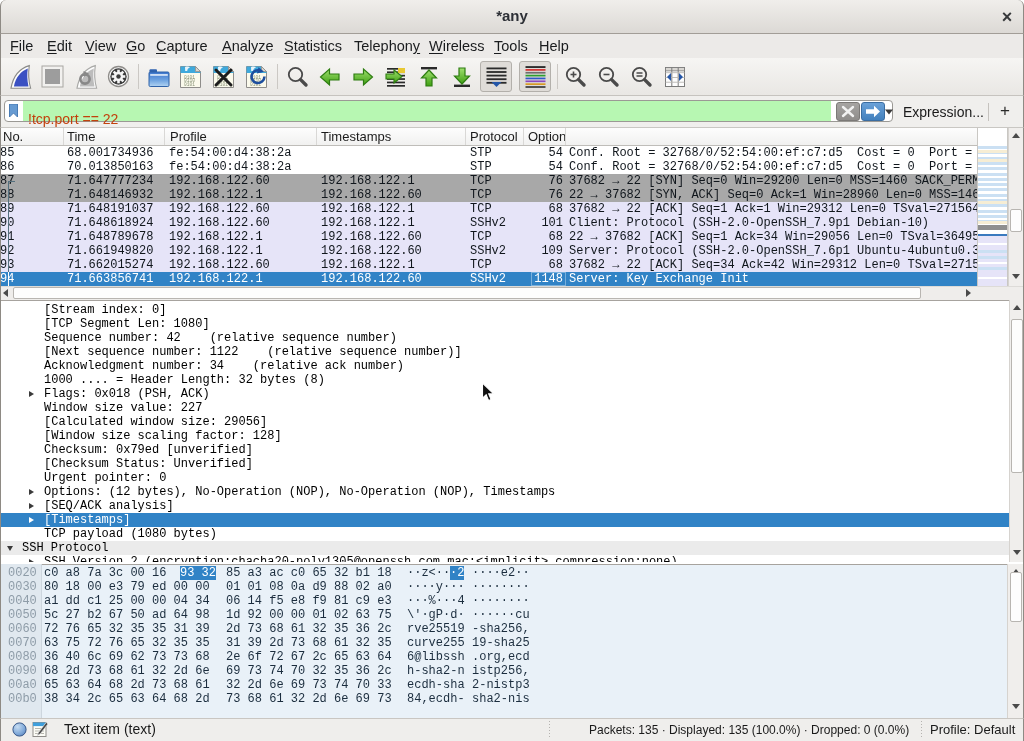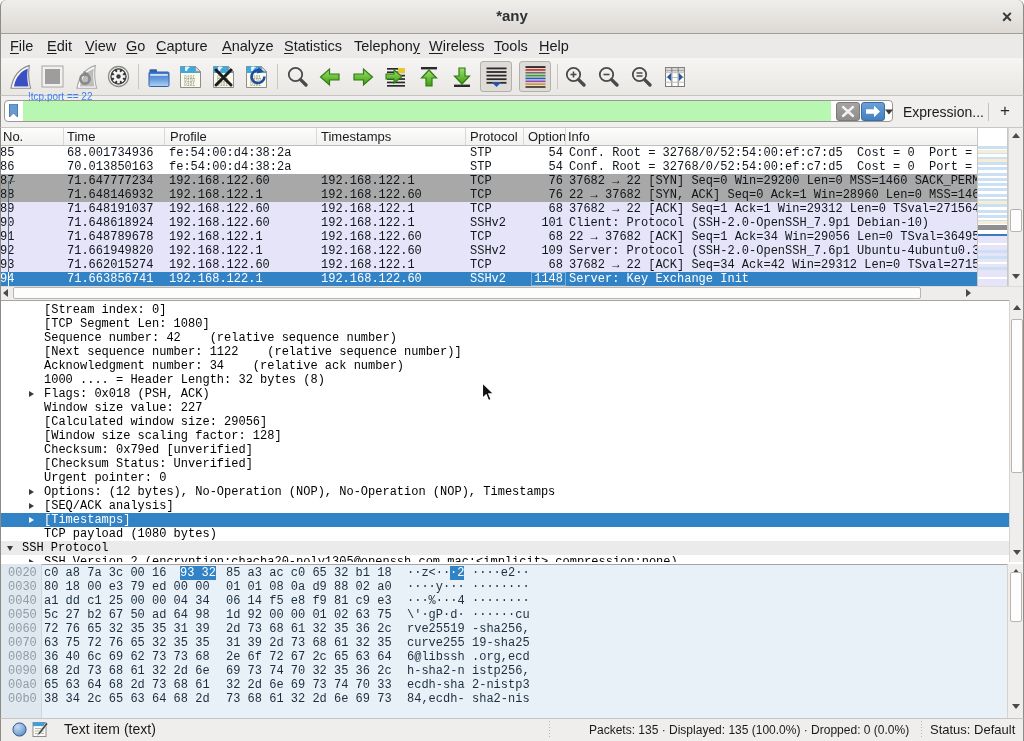--- a/index.html
+++ b/index.html
@@ -14,21 +14,21 @@
 .mi{position:absolute;top:38px;font-size:14.5px;color:#1a1c1e;white-space:pre}
 .mi u{text-decoration-thickness:1px;text-underline-offset:2px}
 
 #toolbar{left:0;top:58px;width:1024px;height:38px;background:linear-gradient(#f6f5f3,#e9e7e4);border-bottom:1px solid #c6c3bf;border-left:1px solid #8e8a84;border-right:1px solid #8e8a84}
 .tsep{position:absolute;top:6px;width:1px;height:25px;background:#cbc8c4}
 .tbtn{position:absolute;top:3px;width:32px;height:31px;background:#dfdcd8;border:1px solid #b3b0ab;border-radius:3px}
 
 #filterbar{left:0;top:96px;width:1024px;height:32px;background:#f0efed;border-bottom:1px solid #c9c7c3;border-left:1px solid #8e8a84;border-right:1px solid #8e8a84}
 #fbox{left:4px;top:100px;width:889px;height:22px;background:#fff;border:1px solid #9b9995;border-radius:4px}
 #fgreen{left:23px;top:101px;width:808px;height:20px;background:#b7f7b2}
-#ftext{left:28px;top:91px;font-size:10px;color:#3b82f6}
+#ftext{left:28px;top:111px;font-size:14px;color:#c2410c}
 #fclear{left:836px;top:102px;width:24px;height:19px;background:linear-gradient(#a6a4a2,#8f8d8b);border:1px solid #7b7977;border-radius:3px}
 #fapply{left:861px;top:102px;width:24px;height:19px;background:linear-gradient(#6aa1d8,#4280bd);border:1px solid #3a6da1;border-radius:3px}
 #fexpr{left:903px;top:104px;font-size:14px;color:#1a1a1a}
 #fplus{left:1000px;top:101px;font-size:17px;color:#2a2a2a}
 #fsep{left:988px;top:103px;width:1px;height:18px;background:#c5c2be}
 
 #plheader{left:0;top:128px;width:1008px;height:18px;background:linear-gradient(#fdfdfd,#f1f1f0);border-bottom:1px solid #bfbdb9}
 .hcell{position:absolute;top:0;height:17px;border-right:1px solid #d9d8d6;font-size:13px;color:#1b1b1b;padding:1px 0 0 3px;overflow:hidden;white-space:nowrap}
 #plrows{left:0;top:146px;width:977px;height:140px;overflow:hidden}
 .prow{position:absolute;left:0;width:977px;height:14px;overflow:hidden}
@@ -261,21 +261,20 @@
 <div class="abs" id="fexpr">Expression...</div>
 <div class="abs" id="fsep"></div>
 <div class="abs" id="fplus">+</div>
 <div class="abs" id="plheader">
     <div class="hcell" style="left:0px;width:64px;padding-left:3px">No.</div>
     <div class="hcell" style="left:64px;width:101px;padding-left:3px">Time</div>
     <div class="hcell" style="left:165px;width:152px;padding-left:5px">Profile</div>
     <div class="hcell" style="left:317px;width:149px;padding-left:4px">Timestamps</div>
     <div class="hcell" style="left:466px;width:58px;padding-left:4px">Protocol</div>
     <div class="hcell" style="left:524px;width:42px;padding-left:4px">Options</div>
-    <div class="hcell" style="left:566px;width:442px;padding-left:2px">Info</div>
   </div>
 <div class="abs mono" id="plrows"><div class="prow" style="top:0px;background:#ffffff;color:#10161c;"><span class="c-no">85</span><span class="c-t">68.001734936</span><span class="c-s">fe:54:00:d4:38:2a</span><span class="c-d"></span><span class="c-p">STP</span><span class="c-l">54</span><span class="c-i">Conf. Root = 32768/0/52:54:00:ef:c7:d5  Cost = 0  Port = 0x8005</span></div><div class="prow" style="top:14px;background:#ffffff;color:#10161c;"><span class="c-no">86</span><span class="c-t">70.013850163</span><span class="c-s">fe:54:00:d4:38:2a</span><span class="c-d"></span><span class="c-p">STP</span><span class="c-l">54</span><span class="c-i">Conf. Root = 32768/0/52:54:00:ef:c7:d5  Cost = 0  Port = 0x8005</span></div><div class="prow" style="top:28px;background:#a8a8a8;color:#10161c;"><span class="c-no">87</span><span class="c-t">71.647777234</span><span class="c-s">192.168.122.60</span><span class="c-d">192.168.122.1</span><span class="c-p">TCP</span><span class="c-l">76</span><span class="c-i">37682 → 22 [SYN] Seq=0 Win=29200 Len=0 MSS=1460 SACK_PERM=1 TSval=2715645</span></div><div class="prow" style="top:42px;background:#a8a8a8;color:#10161c;"><span class="c-no">88</span><span class="c-t">71.648146932</span><span class="c-s">192.168.122.1</span><span class="c-d">192.168.122.60</span><span class="c-p">TCP</span><span class="c-l">76</span><span class="c-i">22 → 37682 [SYN, ACK] Seq=0 Ack=1 Win=28960 Len=0 MSS=1460 SACK_PERM=1</span></div><div class="prow" style="top:56px;background:#e6e4f8;color:#10161c;"><span class="c-no">89</span><span class="c-t">71.648191037</span><span class="c-s">192.168.122.60</span><span class="c-d">192.168.122.1</span><span class="c-p">TCP</span><span class="c-l">68</span><span class="c-i">37682 → 22 [ACK] Seq=1 Ack=1 Win=29312 Len=0 TSval=2715646 TSecr=364953</span></div><div class="prow" style="top:70px;background:#e6e4f8;color:#10161c;"><span class="c-no">90</span><span class="c-t">71.648618924</span><span class="c-s">192.168.122.60</span><span class="c-d">192.168.122.1</span><span class="c-p">SSHv2</span><span class="c-l">101</span><span class="c-i">Client: Protocol (SSH-2.0-OpenSSH_7.9p1 Debian-10)</span></div><div class="prow" style="top:84px;background:#e6e4f8;color:#10161c;"><span class="c-no">91</span><span class="c-t">71.648789678</span><span class="c-s">192.168.122.1</span><span class="c-d">192.168.122.60</span><span class="c-p">TCP</span><span class="c-l">68</span><span class="c-i">22 → 37682 [ACK] Seq=1 Ack=34 Win=29056 Len=0 TSval=364953 TSecr=27156</span></div><div class="prow" style="top:98px;background:#e6e4f8;color:#10161c;"><span class="c-no">92</span><span class="c-t">71.661949820</span><span class="c-s">192.168.122.1</span><span class="c-d">192.168.122.60</span><span class="c-p">SSHv2</span><span class="c-l">109</span><span class="c-i">Server: Protocol (SSH-2.0-OpenSSH_7.6p1 Ubuntu-4ubuntu0.3)</span></div><div class="prow" style="top:112px;background:#e6e4f8;color:#10161c;"><span class="c-no">93</span><span class="c-t">71.662015274</span><span class="c-s">192.168.122.60</span><span class="c-d">192.168.122.1</span><span class="c-p">TCP</span><span class="c-l">68</span><span class="c-i">37682 → 22 [ACK] Seq=34 Ack=42 Win=29312 Len=0 TSval=2715649 TSecr=3</span></div><div class="prow" style="top:126px;background:#3183c6;color:#fff;"><span class="c-no">94</span><span class="c-t">71.663856741</span><span class="c-s">192.168.122.1</span><span class="c-d">192.168.122.60</span><span class="c-p">SSHv2</span><span class="c-l">1148</span><span class="c-i">Server: Key Exchange Init</span></div></div>
 <div class="abs" style="left:8px;top:181px;width:1px;height:91px;background:#54707e"></div>
 <div class="abs" style="left:8px;top:181px;width:7px;height:1px;background:#54707e"></div>
 <div class="abs" style="left:8px;top:272px;width:1px;height:14px;background:#fff"></div>
 <div class="abs" style="left:977px;top:128px;width:31px;height:158px;background:#fff;border-left:1px solid #c9c7c3;border-right:1px solid #c9c7c3">
     <div class="abs" style="left:0;top:18px;width:29px;height:3px;background:#cbe0f3"></div>
     <div class="abs" style="left:0;top:23.3px;width:29px;height:3px;background:#cbe0f3"></div>
     <div class="abs" style="left:0;top:28.6px;width:29px;height:3px;background:#cbe0f3"></div>
     <div class="abs" style="left:0;top:33.9px;width:29px;height:3px;background:#cbe0f3"></div>
@@ -338,20 +337,20 @@
 <svg class="abs" style="left:32px;top:721px" width="17" height="17">
     <rect x="1" y="1.5" width="13" height="14" fill="#fcfcf6" stroke="#8f8d8a"></rect>
     <rect x="1" y="1.5" width="13" height="3.6" fill="#3f9fdc"></rect>
     <rect x="3" y="7" width="9" height="1" fill="#b8b8b0"></rect>
     <rect x="3" y="9.5" width="9" height="1" fill="#b8b8b0"></rect>
     <rect x="3" y="12" width="9" height="1" fill="#b8b8b0"></rect>
     <path d="M14.5,1 L6.5,11.5 L5,14.5 L8.2,13 L15.8,3.2 Z" fill="#4a4a4a" stroke="#e8e8e8" stroke-width=".7"></path>
   </svg>
 <div class="st" style="left:64px;font-size:14px;top:721px">Text item (text)</div>
 <div class="st" style="left:589px;font-size:12px;top:723px">Packets: 135 · Displayed: 135 (100.0%) · Dropped: 0 (0.0%)</div>
-<div class="st" style="left:930px">Status: Default</div>
+<div class="st" style="left:930px">Profile: Default</div>
 <div class="stsep" style="left:549px;top:721px"></div>
 <div class="stsep" style="left:921px;top:721px"></div>
 <div class="abs" style="left:0;top:128px;width:1px;height:590px;background:#8e8a84"></div>
 <div class="abs" style="left:1023px;top:128px;width:1px;height:590px;background:#8e8a84"></div>
 <div class="abs" style="left:531px;top:272px;width:35px;height:14px;border:1px solid #79b0dc"></div>
 <svg class="abs" style="left:481px;top:382px" width="14" height="21">
     <path d="M1.5,1 L1.5,16.2 L5.2,12.8 L7.6,18.6 L10.1,17.5 L7.7,11.9 L12.7,11.9 Z" fill="#111" stroke="#fff" stroke-width="1.1"></path>
   </svg>
 </body></html>

